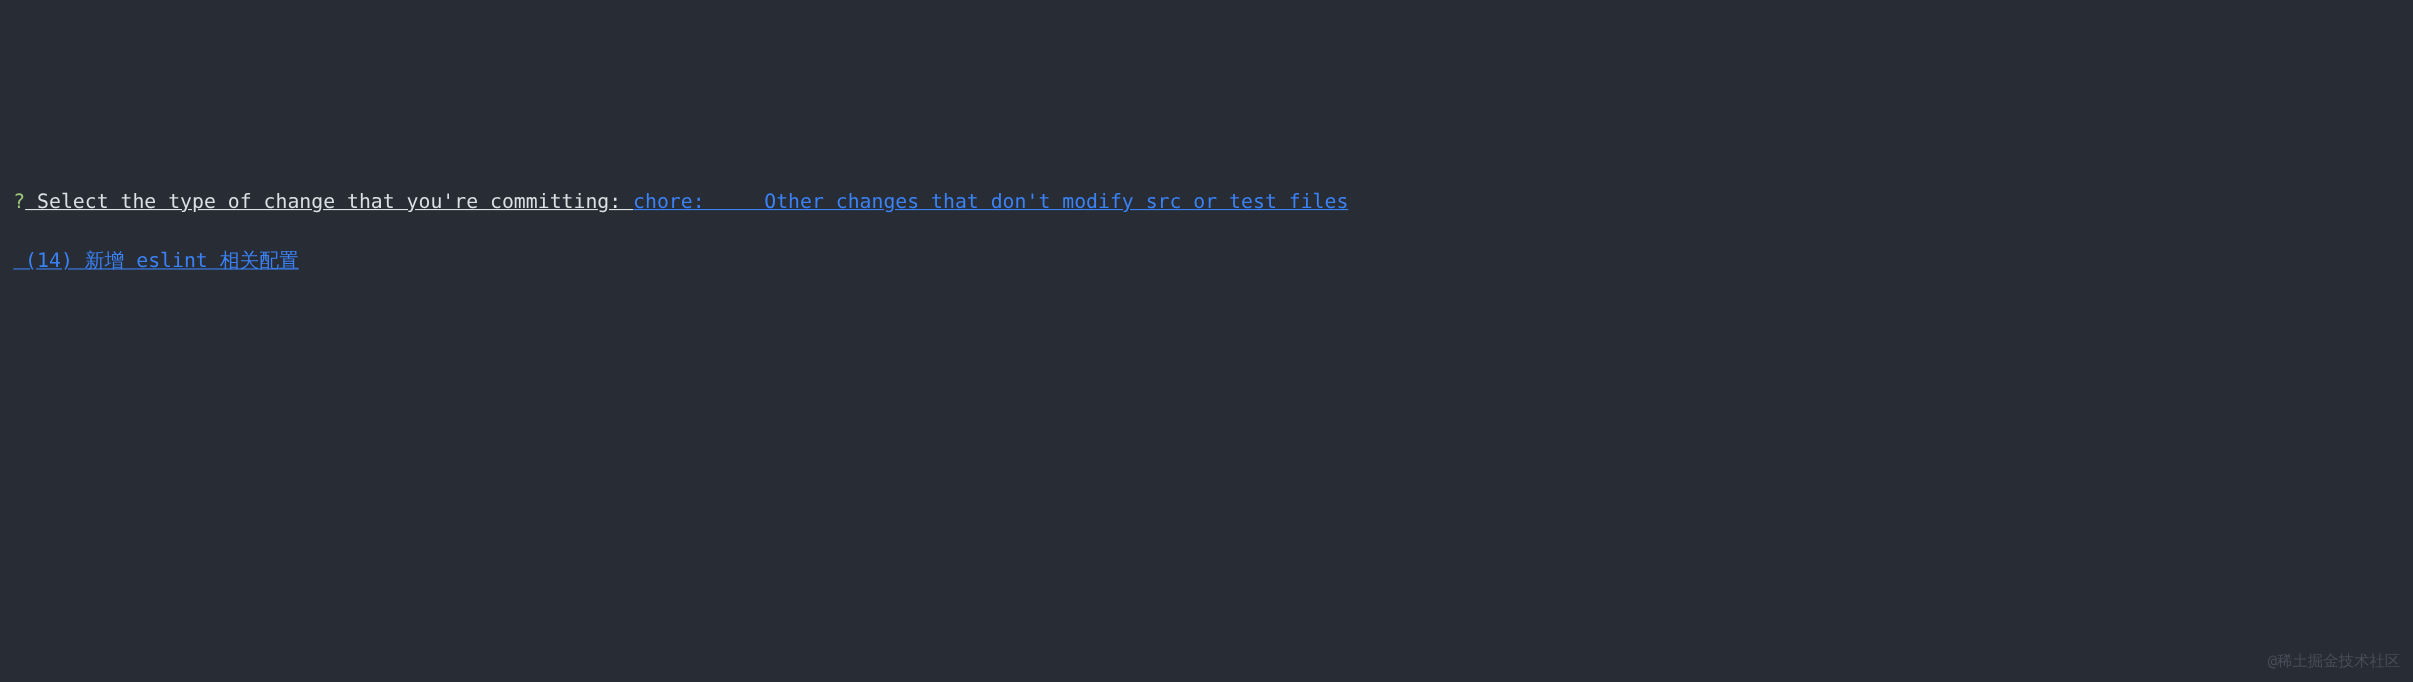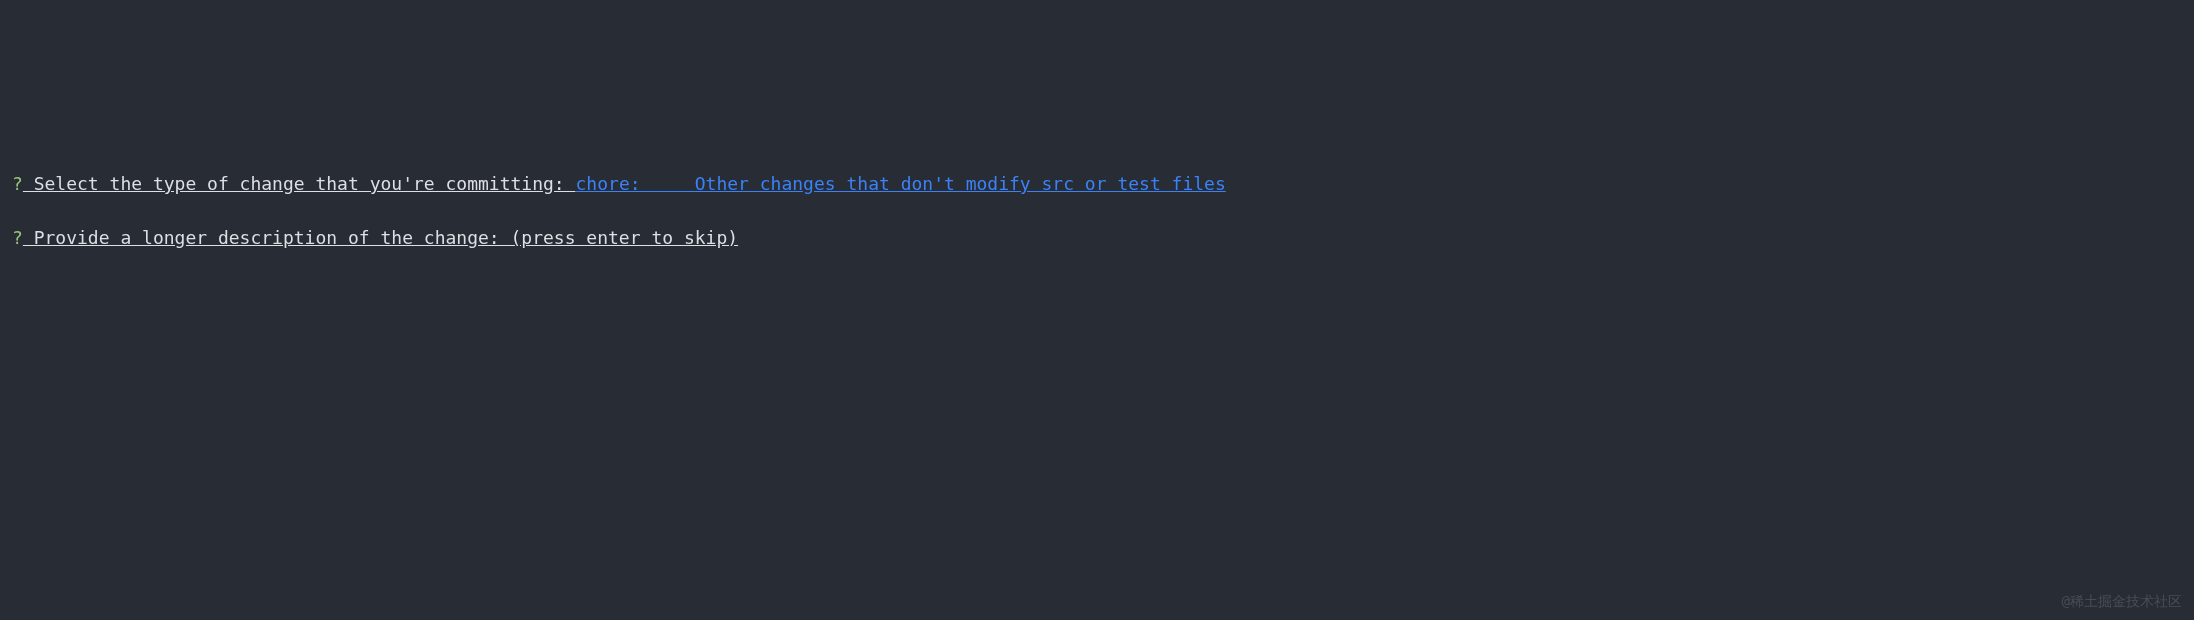--- a/index.html
+++ b/index.html
@@ -54,21 +54,21 @@
     }
   </style>
 </head>
 <body>
 
 
 
 <div>
 <span class="line"></span>
 <span class="line"><span class="question-mark">?</span><span class="white-text"> Select the type of change that you're committing: </span><span class="cyan-text">chore:     Other changes that don't modify src or test files</span></span>
-<span class="line"><span class="question-mark">?</span><span class="white-text"> Provide a longer description of the change: (press enter to skip)</span></span>
+<span class="line"><span class="cyan-text"> (14) </span><span class="cyan-text">新增 </span><span class="cyan-text">eslint</span><span class="cyan-text"> 相关配置</span></span>
 <span class="line"></span>
 
 
 
 
 
 
 
 
 

